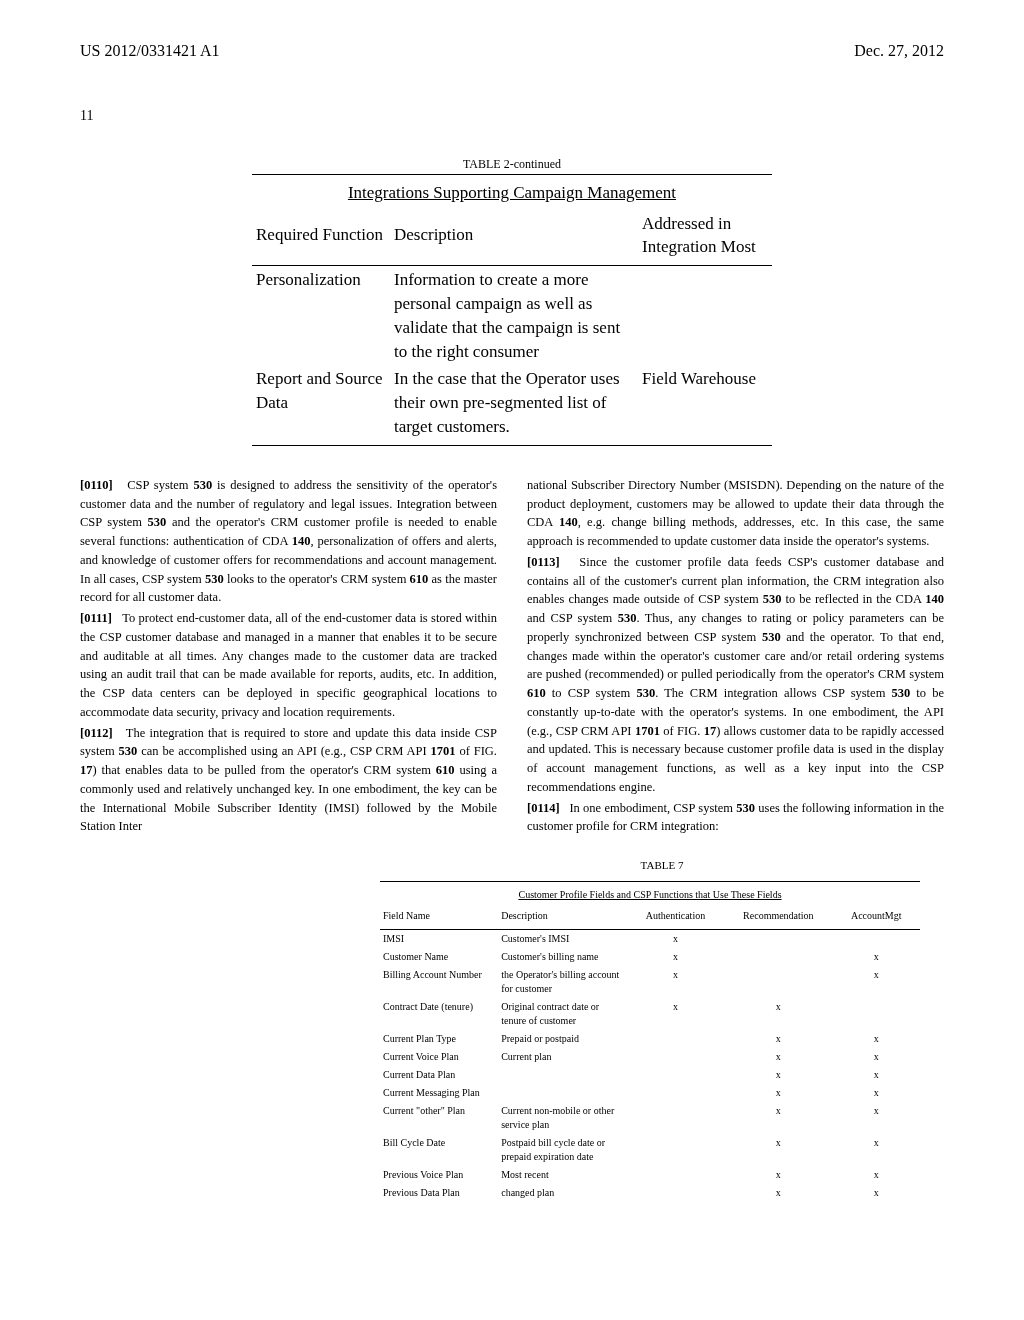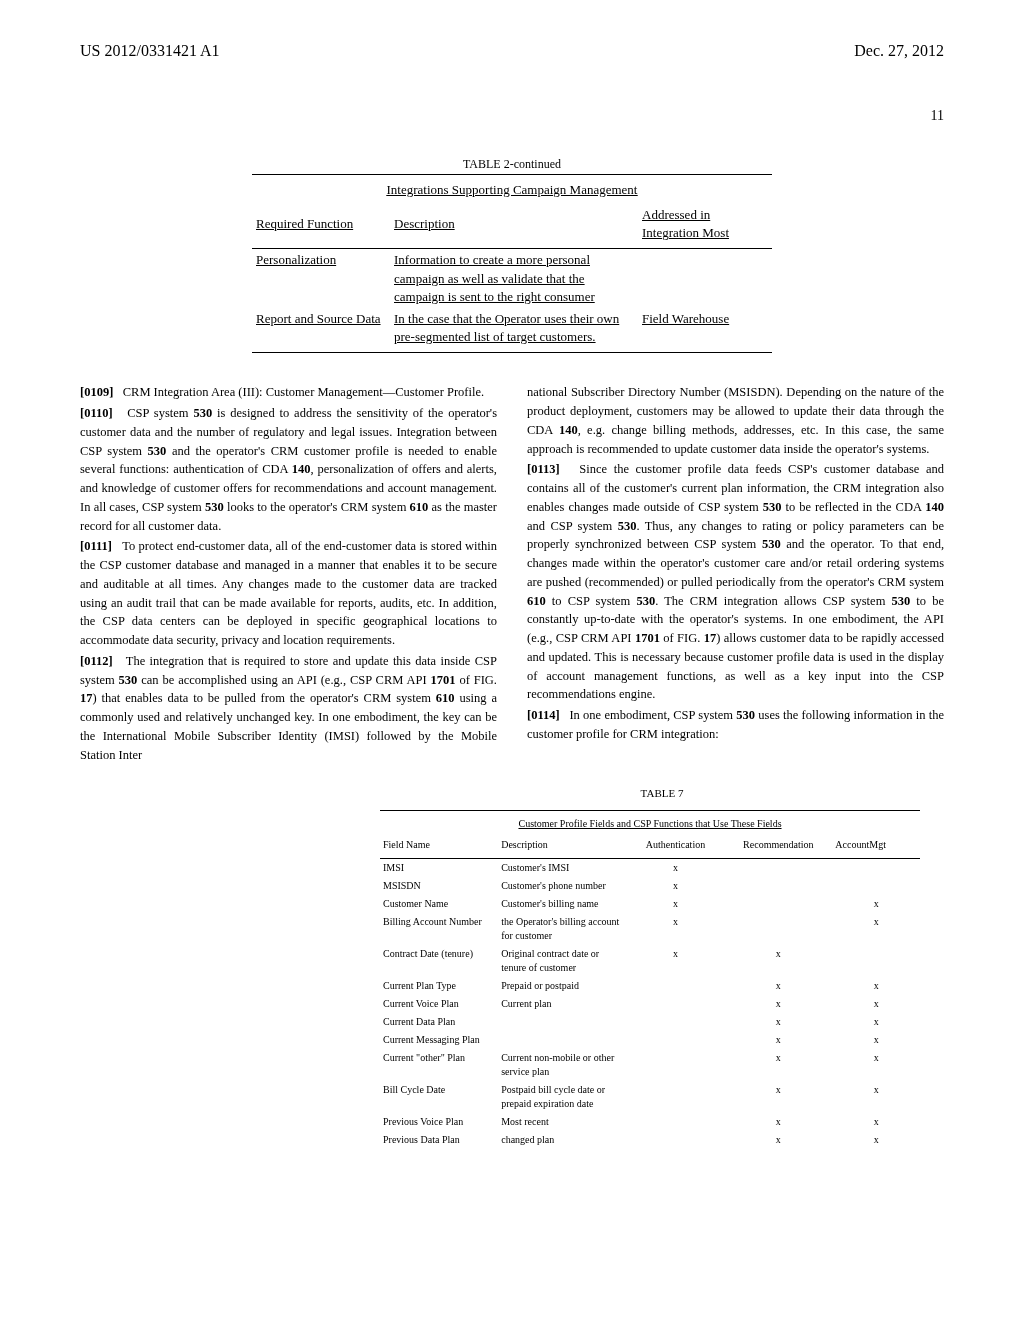--- a/index.html
+++ b/index.html
@@ -11,38 +11,37 @@
       line-height: 1.4;
       color: #000;
     }
     .header {
       display: flex;
       justify-content: space-between;
       margin-bottom: 44px;
       font-size: 16px;
     }
     .page-number {
-      text-align: right;
+      text-align: left;
       margin-bottom: 30px;
       font-size: 14px;
     }
     .table-container {
       margin: 0 auto 30px auto;
     }
     .table-title {
       text-align: center;
       font-size: 12px;
       margin-bottom: 1px;
     }
     .table2 {
       width: 520px;
       margin: 0 auto;
       border-collapse: collapse;
-      font-size: 13px;
-      text-decoration: underline;
+      font-size: 17px;
     }
     .table2 thead tr:first-child td {
       border-top: 1.5px solid #000;
       padding-top: 6px;
       text-align: center;
       text-decoration: underline;
     }
     .table2 thead tr:nth-child(2) td {
       padding: 6px 4px;
       border-bottom: 1px solid #000;
@@ -104,21 +103,21 @@
       padding: 2px 3px;
       vertical-align: top;
     }
     .table3 tbody td.x {
       text-align: center;
     }
     .col3-1 { width: 110px; }
     .col3-2 { width: 120px; }
     .col3-3 { width: 90px; text-align: center; }
     .col3-4 { width: 100px; text-align: center; }
-    .col3-5 { width: 80px; text-align: left; }
+    .col3-5 { width: 80px; text-align: center; }
   </style>
 </head>
 <body>
 
 <div class="header">
   <span>US 2012/0331421 A1</span>
   <span>Dec. 27, 2012</span>
 </div>
 
 <div class="page-number">11</div>
@@ -146,23 +145,20 @@
           <td>Report and Source Data</td>
           <td>In the case that the Operator uses their own pre-segmented list of target customers.</td>
           <td>Field Warehouse</td>
         </tr>
       </tbody>
   </table>
 </div>
 
 <div class="two-column">
   <div class="col">
-    <div class="para">
-      <span class="para-num">[0109]</span>&nbsp;&nbsp;&nbsp;<span>CRM Integration Area (III): Customer Management—Customer Profile.</span>
-    </div>
     <div class="para">
       <span class="para-num">[0110]</span>&nbsp;&nbsp;&nbsp;<span>CSP system </span><span class="bold-ref">530</span><span> is designed to address the sensitivity of the operator's customer data and the number of regulatory and legal issues. Integration between CSP system </span><span class="bold-ref">530</span><span> and the operator's CRM customer profile is needed to enable several functions: authentication of CDA </span><span class="bold-ref">140</span><span>, personalization of offers and alerts, and knowledge of customer offers for recommendations and account management. In all cases, CSP system </span><span class="bold-ref">530</span><span> looks to the operator's CRM system </span><span class="bold-ref">610</span><span> as the master record for all customer data.</span>
     </div>
     <div class="para">
       <span class="para-num">[0111]</span>&nbsp;&nbsp;&nbsp;<span>To protect end-customer data, all of the end-customer data is stored within the CSP customer database and managed in a manner that enables it to be secure and auditable at all times. Any changes made to the customer data are tracked using an audit trail that can be made available for reports, audits, etc. In addition, the CSP data centers can be deployed in specific geographical locations to accommodate data security, privacy and location requirements.</span>
     </div>
     <div class="para">
       <span class="para-num">[0112]</span>&nbsp;&nbsp;&nbsp;<span>The integration that is required to store and update this data inside CSP system </span><span class="bold-ref">530</span><span> can be accomplished using an API (e.g., CSP CRM API </span><span class="bold-ref">1701</span><span> of FIG. </span><span class="bold-ref">17</span><span>) that enables data to be pulled from the operator's CRM system </span><span class="bold-ref">610</span><span> using a commonly used and relatively unchanged key. In one embodiment, the key can be the International Mobile Subscriber Identity (IMSI) followed by the Mobile Station Inter</span>
     </div>
   </div>
@@ -197,27 +193,20 @@
     </thead>
     <tbody id="table3-body">
         <tr>
           <td class="col3-1">IMSI</td>
           <td class="col3-2">Customer's IMSI</td>
           <td class="x">x</td>
           <td class="x"></td>
           <td class="x"></td>
         </tr>
         <tr>
-          <td class="col3-1">MSISDN</td>
-          <td class="col3-2">Customer's phone number</td>
-          <td class="x">x</td>
-          <td class="x"></td>
-          <td class="x"></td>
-        </tr>
-        <tr>
           <td class="col3-1">Customer Name</td>
           <td class="col3-2">Customer's billing name</td>
           <td class="x">x</td>
           <td class="x"></td>
           <td class="x">x</td>
         </tr>
         <tr>
           <td class="col3-1">Billing Account Number</td>
           <td class="col3-2">the Operator's billing account for customer</td>
           <td class="x">x</td>

